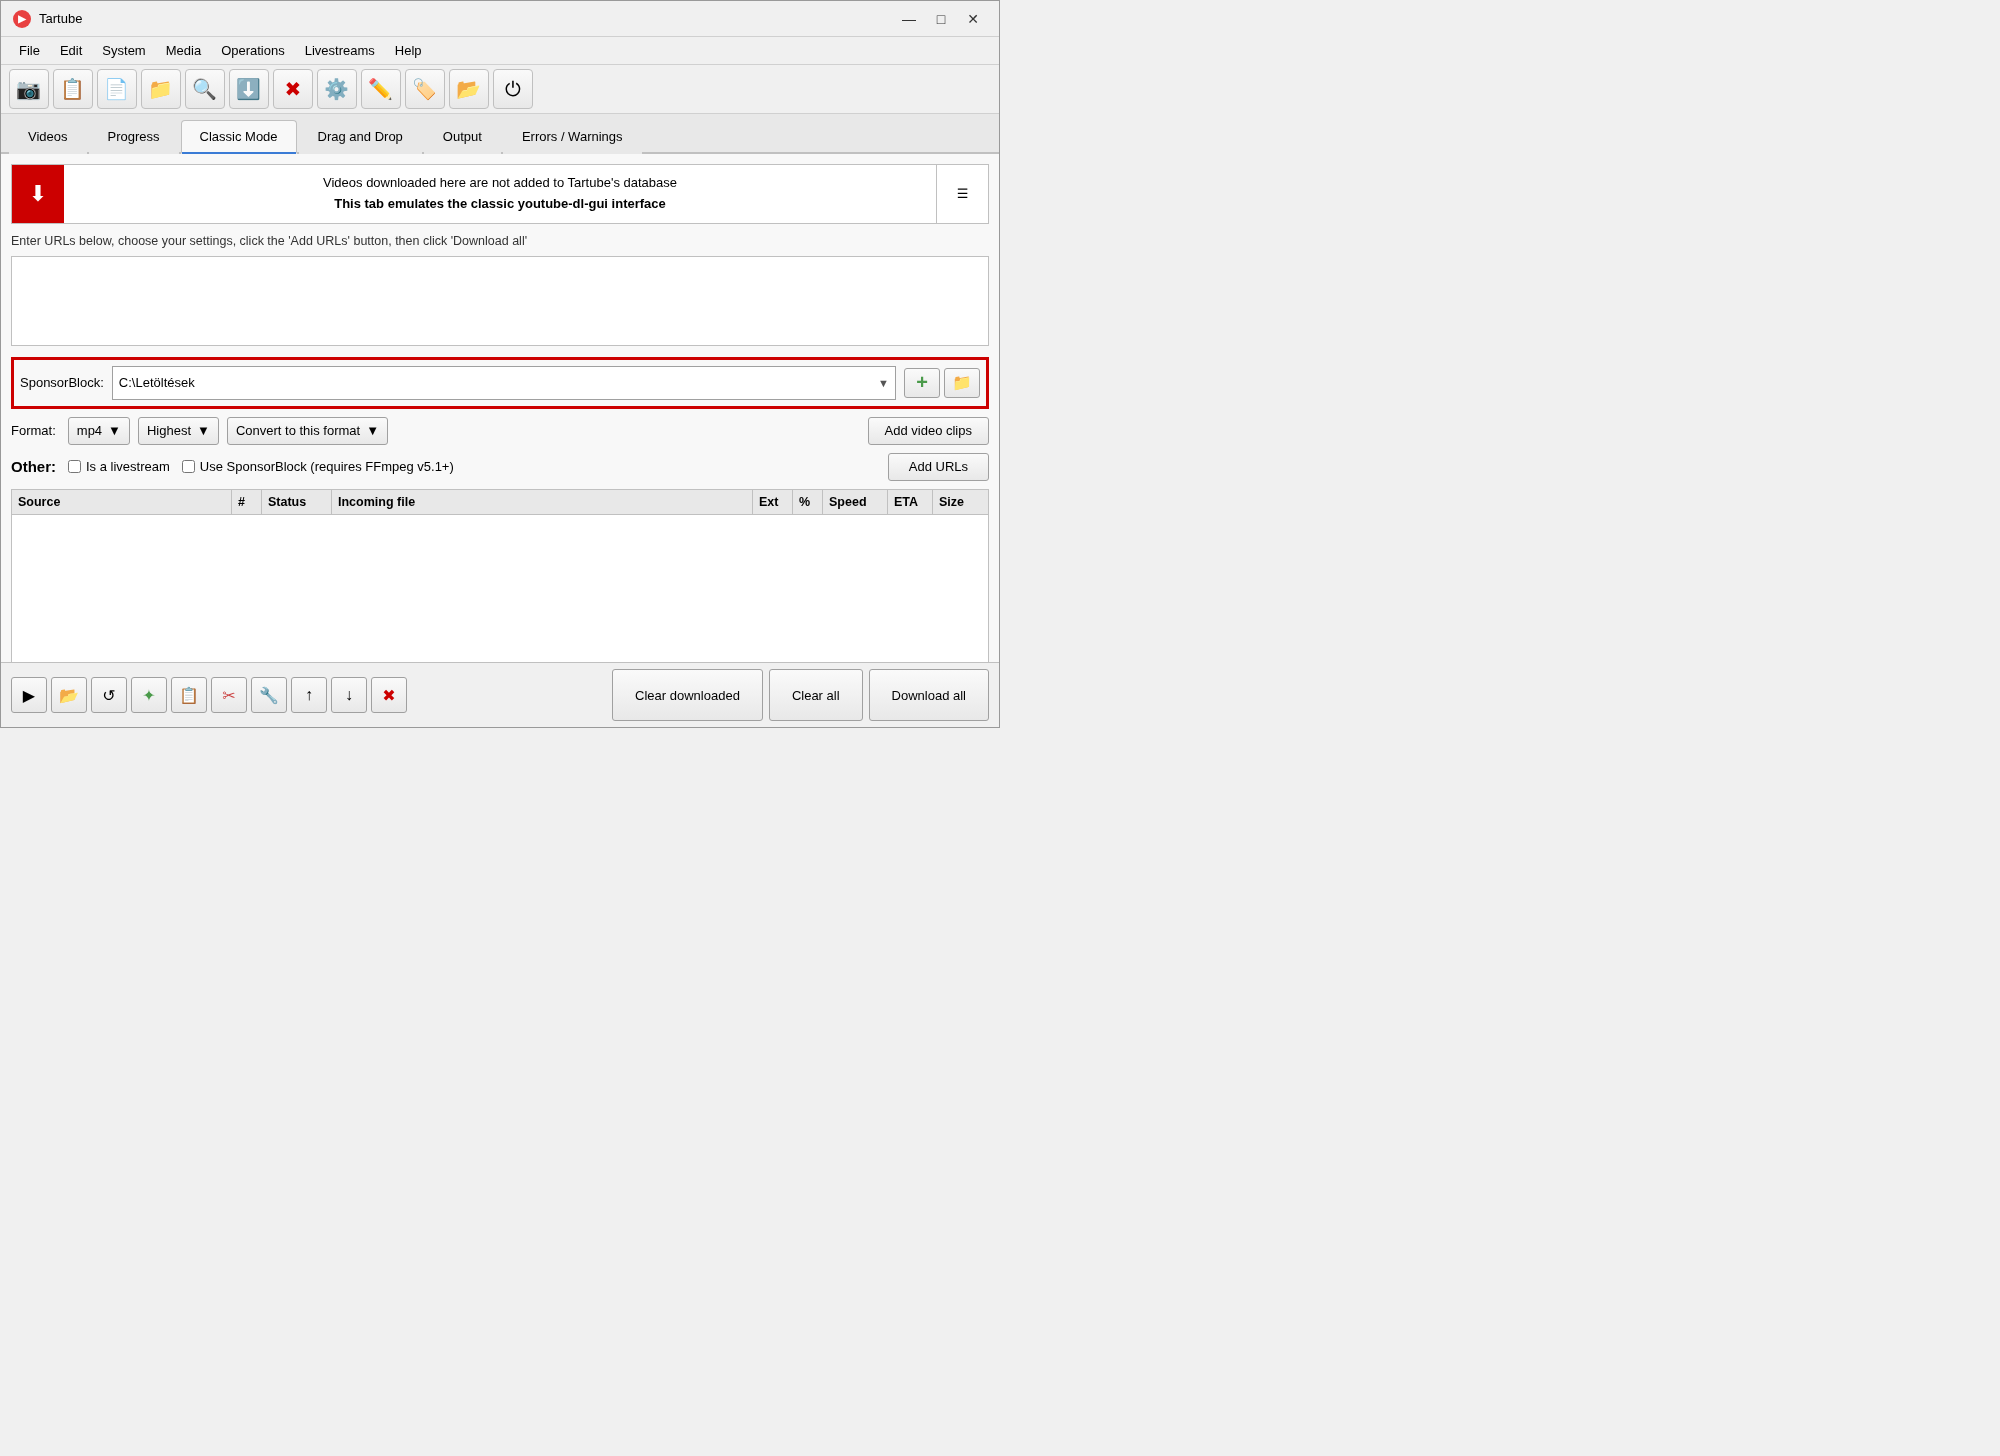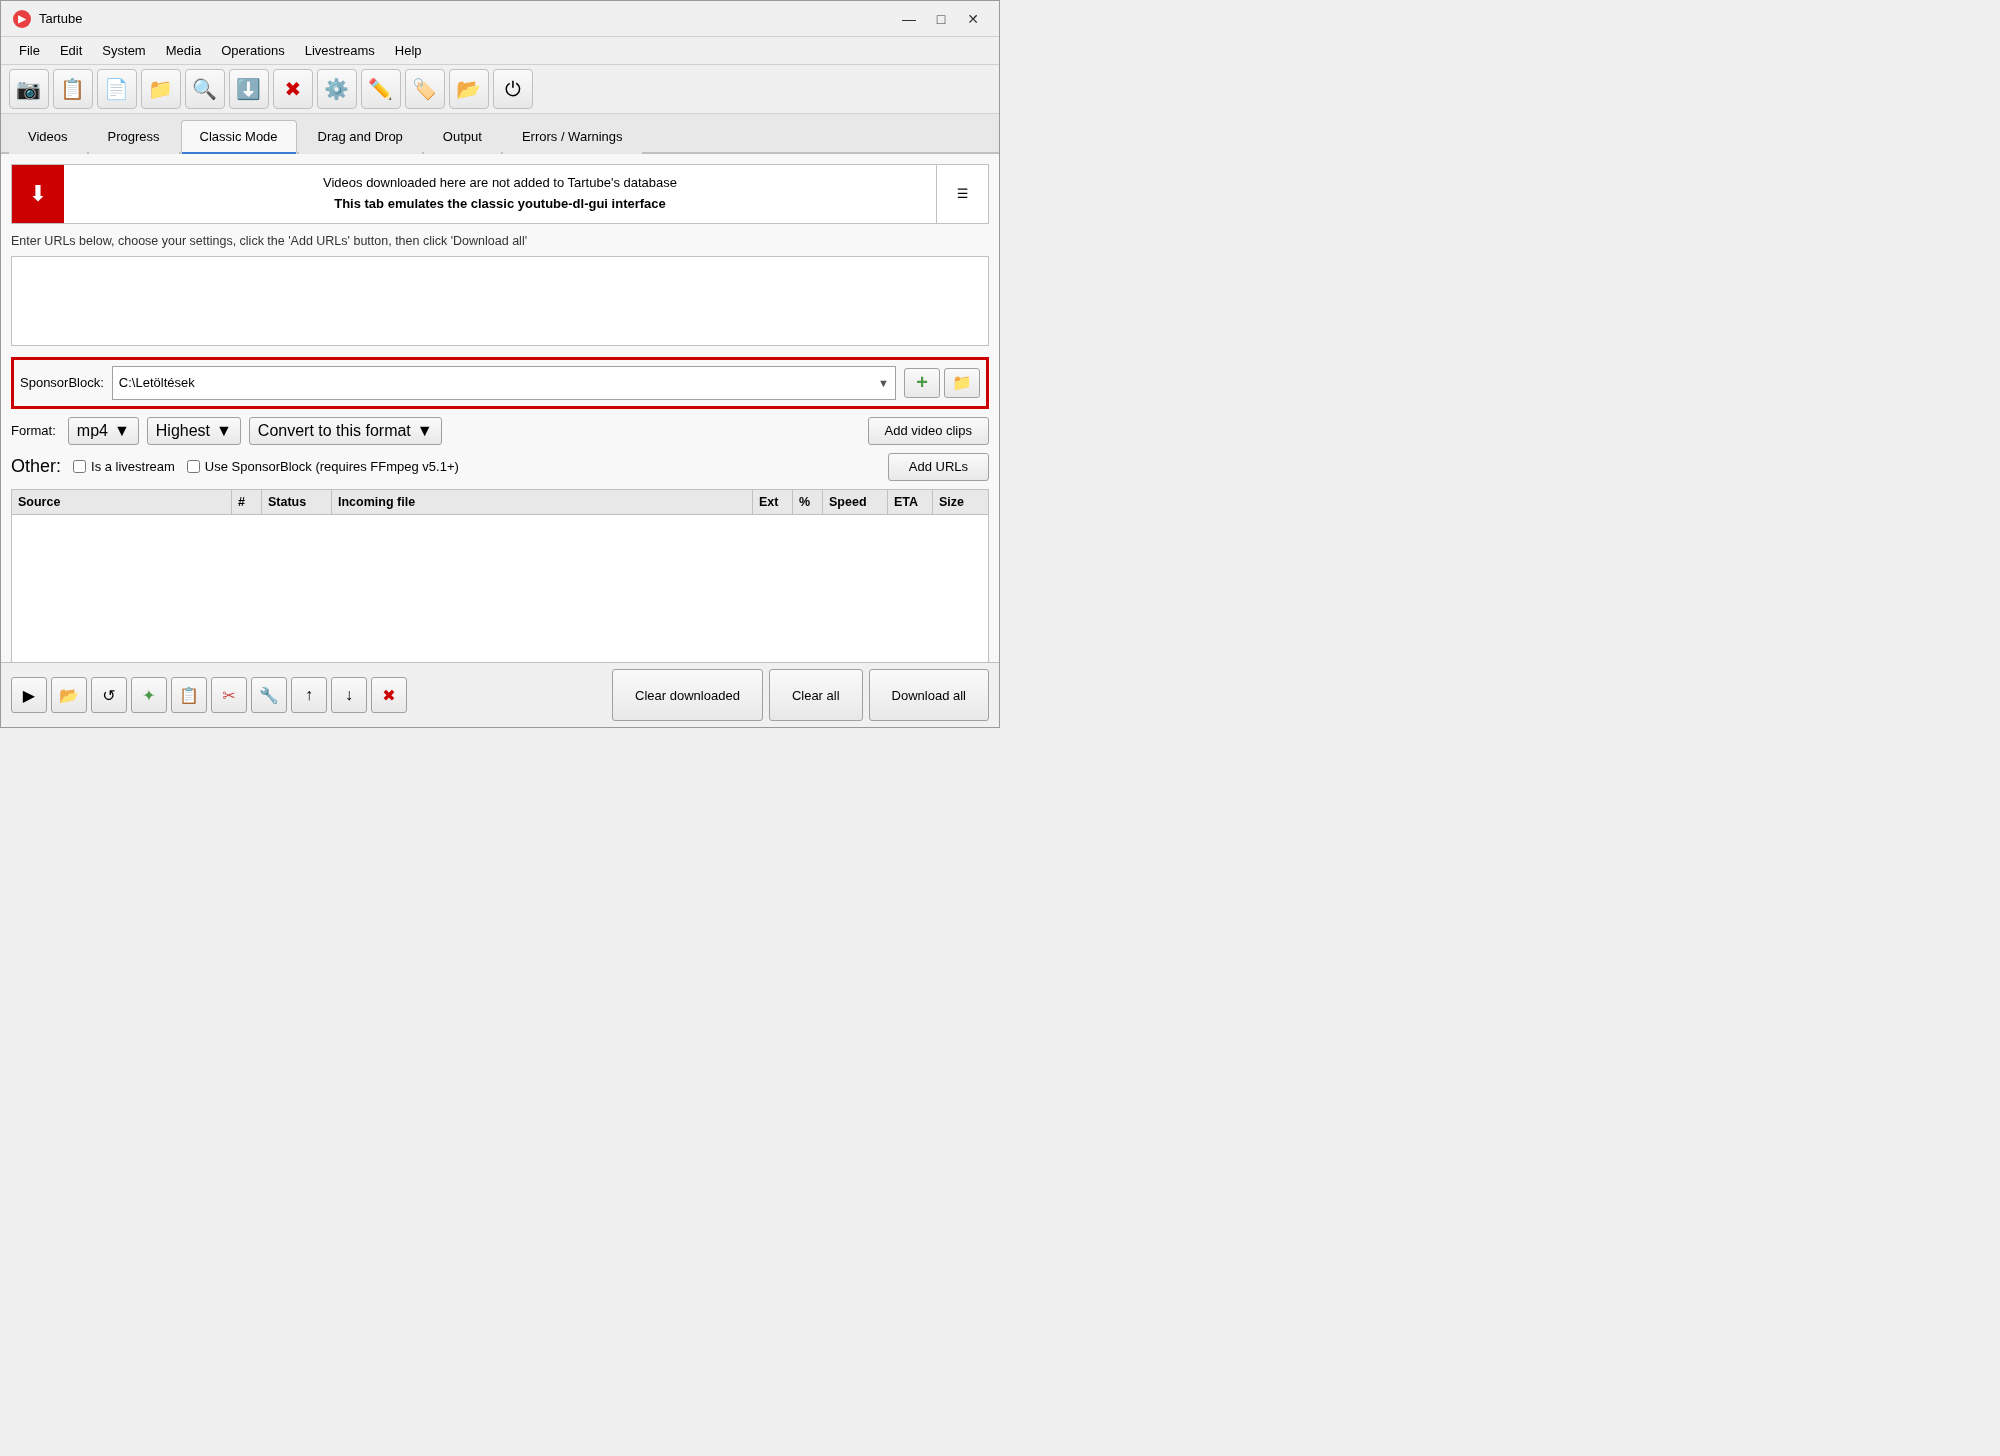--- a/index.html
+++ b/index.html
@@ -242,21 +242,21 @@
       margin-right: 4px;
     }
     .dropdown-btn {
       display: flex;
       align-items: center;
       border: 1px solid #a0a0a0;
       background: linear-gradient(to bottom, #fafafa, #e8e8e8);
       padding: 4px 8px;
       cursor: pointer;
       border-radius: 3px;
-      font-size: 16px;
+      font-size: 13px;
       height: 28px;
       gap: 6px;
     }
     .add-video-clips-btn {
       margin-left: auto;
       padding: 4px 16px;
       border: 1px solid #a0a0a0;
       background: linear-gradient(to bottom, #fafafa, #e8e8e8);
       cursor: pointer;
       border-radius: 3px;
@@ -264,22 +264,22 @@
       height: 28px;
     }
 
     .other-row {
       display: flex;
       align-items: center;
       margin-bottom: 8px;
       gap: 12px;
     }
     .other-label {
-      font-size: 18px;
-      font-weight: 400;
+      font-size: 15px;
+      font-weight: 700;
     }
     .checkbox-wrap {
       display: flex;
       align-items: center;
       gap: 5px;
       font-size: 13px;
     }
     .add-urls-btn {
       margin-left: auto;
       padding: 4px 20px;

